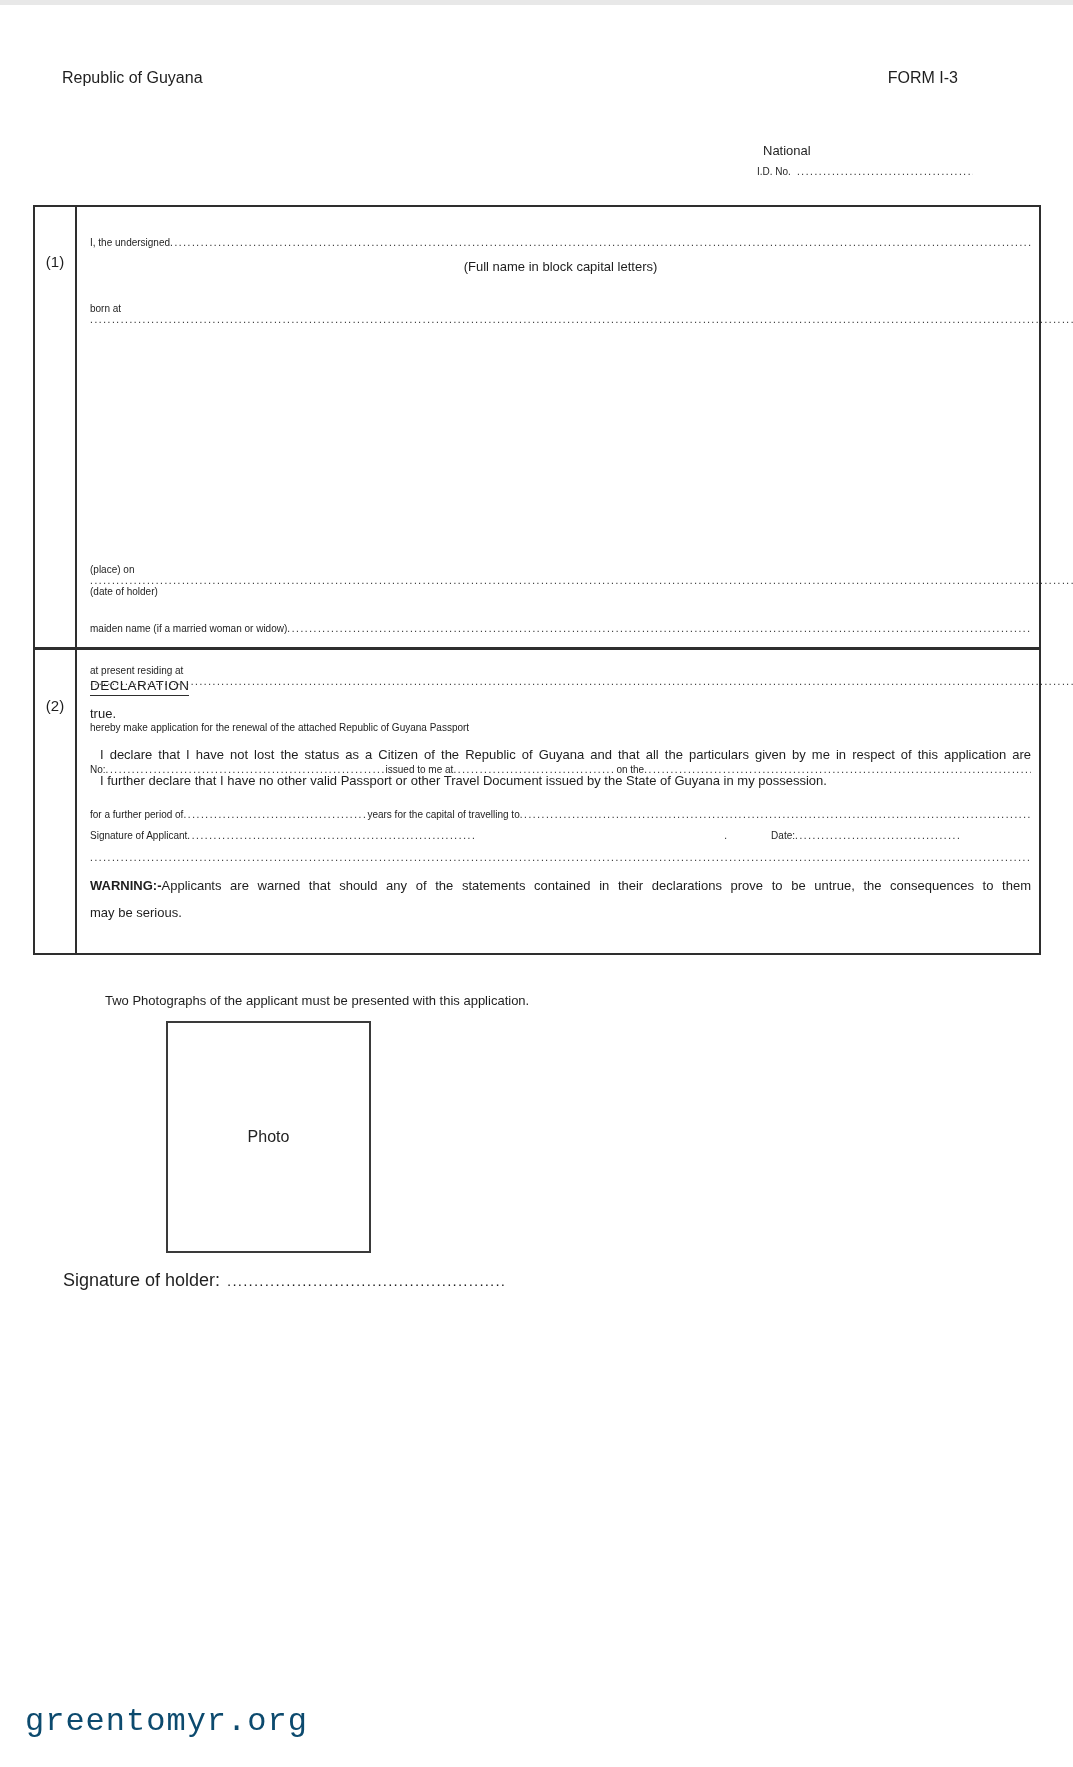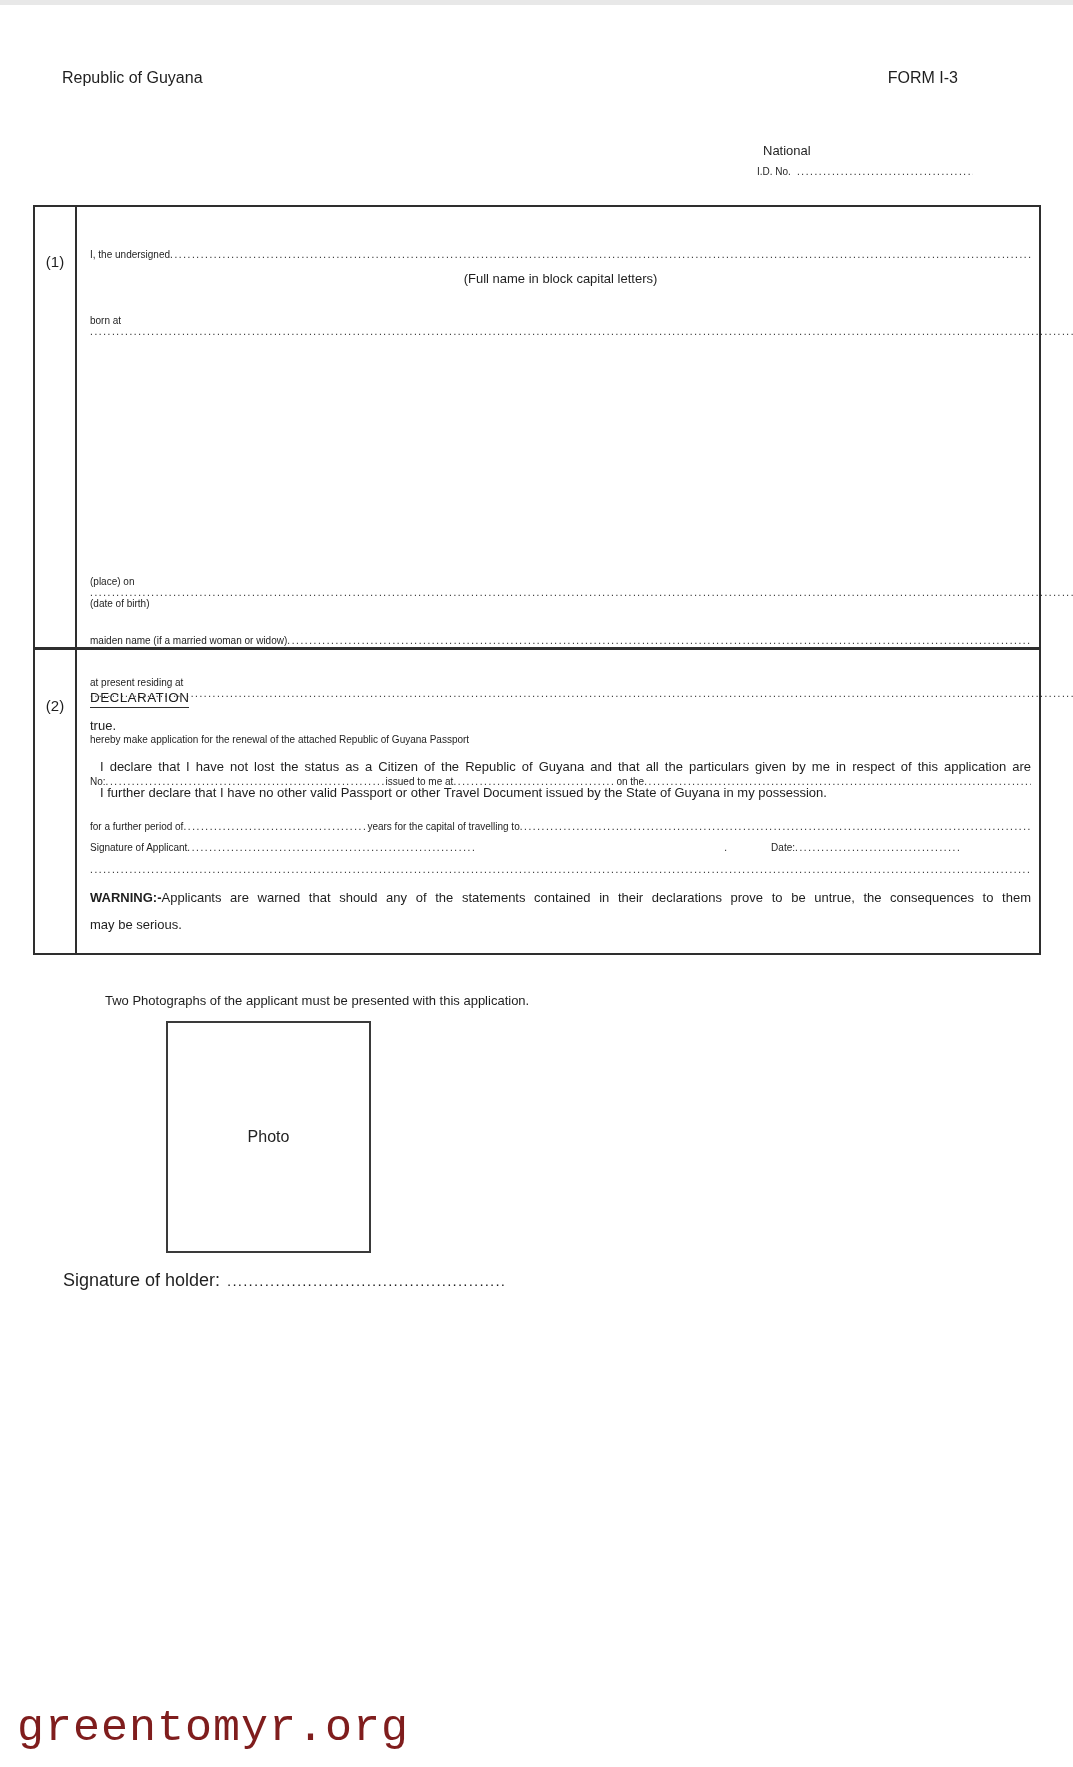--- a/index.html
+++ b/index.html
@@ -29,41 +29,41 @@
   .form-table{
     left:33px;top:200px;width:1004px;
     border:2px solid #2e2e2e;
   }
   .trow{display:flex;}
   .trow.r2{border-top:3px solid #2e2e2e;}
   .tnum{
     flex:0 0 40px;border-right:2px solid #2e2e2e;
     text-align:center;font-size:15px;
   }
-  .tcontent{flex:1 1 auto;padding:12px 8px 0 13px;min-width:0;}
+  .tcontent{flex:1 1 auto;padding:0 8px 0 13px;min-width:0;}
   .just{text-align:justify;text-align-last:justify;}
   .indent{padding-left:10px;}
   .decl-head{
     display:inline-block;font-size:13.5px;letter-spacing:.4px;
     border-bottom:1.5px solid #2e2e2e;padding-bottom:2px;
   }
   .para{font-size:13px;line-height:16px;white-space:nowrap;}
   .photo-box{
     left:166px;top:1016px;width:201px;height:228px;
     border:2px solid #3a3a3a;
     display:flex;align-items:center;justify-content:center;
   }
   .photo-label{font-size:16px;color:#222;}
   .holder{left:63px;top:1265px;width:450px;font-size:18px;}
   .holder .dots{letter-spacing:1.2px;font-size:15px;}
   .watermark{
-    left:17px;top:1698px;
+    left:25px;top:1698px;
     font-family:"Liberation Mono",monospace;
-    font-size:45px;letter-spacing:1px;
-    color:#7f1d1d;
+    font-size:32px;letter-spacing:1px;
+    color:#0c4a6e;
   }
   b.wb{font-weight:bold;}
 </style>
 </head>
 <body>
 
 <div id="page">
 
   <div class="abs hdr" style="left:62px;top:64px;">Republic of Guyana</div>
   <div class="abs hdr" style="right:115px;top:64px;">FORM I-3</div>
@@ -87,21 +87,21 @@
           <span class="dots grow">................................................................................................................................................................................................................................................................................................................................................................................................................................................................................................................................</span>
         </div>
 
         <div class="small" style="margin-top:11px;text-align:center;">(Full name in block capital letters)</div>
 
         <div class="fline" style="margin-top:29px;margin-right:28px;flex-direction:column;">
           <span class="lbl">born at</span>
           <span class="dots" style="flex-basis:250px;">................................................................................................................................................................................................................................................................................................................................................................................................................................................................................................................................</span>
           <span class="lbl">(place) on</span>
           <span class="dots grow">................................................................................................................................................................................................................................................................................................................................................................................................................................................................................................................................</span>
-          <span class="lbl">(date of  birth)</span>
+          <span class="lbl">(date of  holder)</span>
         </div>
 
         <div class="fline" style="margin-top:26px;">
           <span class="lbl">maiden name (if a married woman or widow)</span>
           <span class="dots grow">................................................................................................................................................................................................................................................................................................................................................................................................................................................................................................................................</span>
         </div>
 
         <div class="fline" style="margin-top:31px;flex-direction:column;">
           <span class="lbl">at present residing at</span>
           <span class="dots grow">................................................................................................................................................................................................................................................................................................................................................................................................................................................................................................................................</span>

